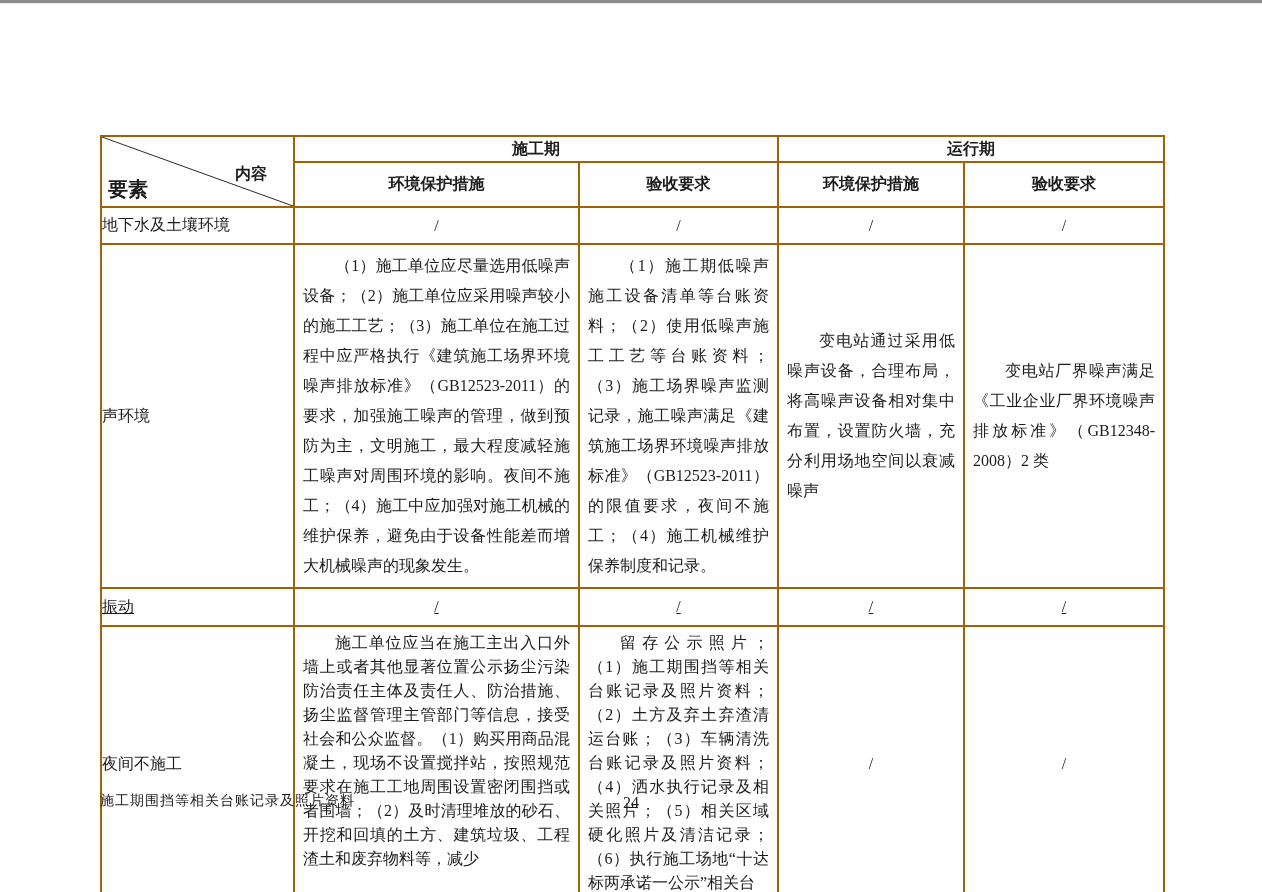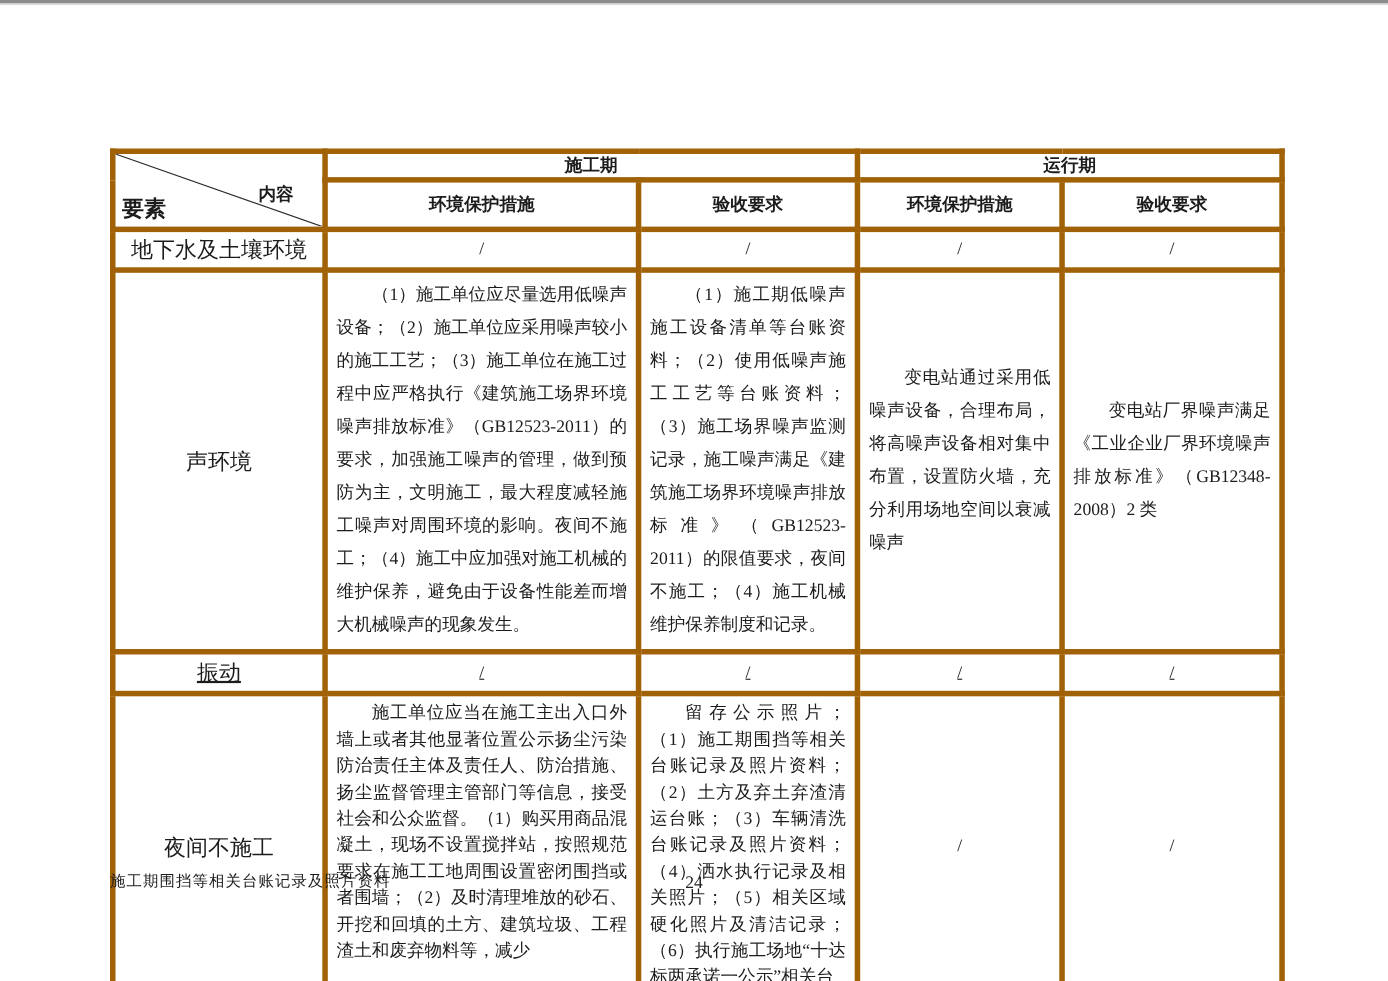--- a/index.html
+++ b/index.html
@@ -18,28 +18,28 @@
   }
 
   table.doc-table {
     position: absolute; left: 100px; top: 135px;
     width: 1063px;
     border-collapse: collapse;
     table-layout: fixed;
     border: 2px solid #2a2a2a;
   }
   .doc-table th, .doc-table td {
-    border: 5px solid #a16207;
+    border: 2px solid #a16207;
     font-size: 16px;
     vertical-align: middle;
     overflow: hidden;
   }
   .doc-table th { font-weight: bold; text-align: center; }
 
-  td.factor-cell { text-align: center; font-size: 20px; }
+  td.factor-cell { font-size: 16px; }
   td.slash-cell  { text-align: center; font-size: 16px; }
 
   td.para {
     text-align: justify;
     padding: 6px 8px;
     line-height: 30px;
   }
   td.para .txt { display: block; text-indent: 2em; }
   td.para-cut {
     vertical-align: top;

